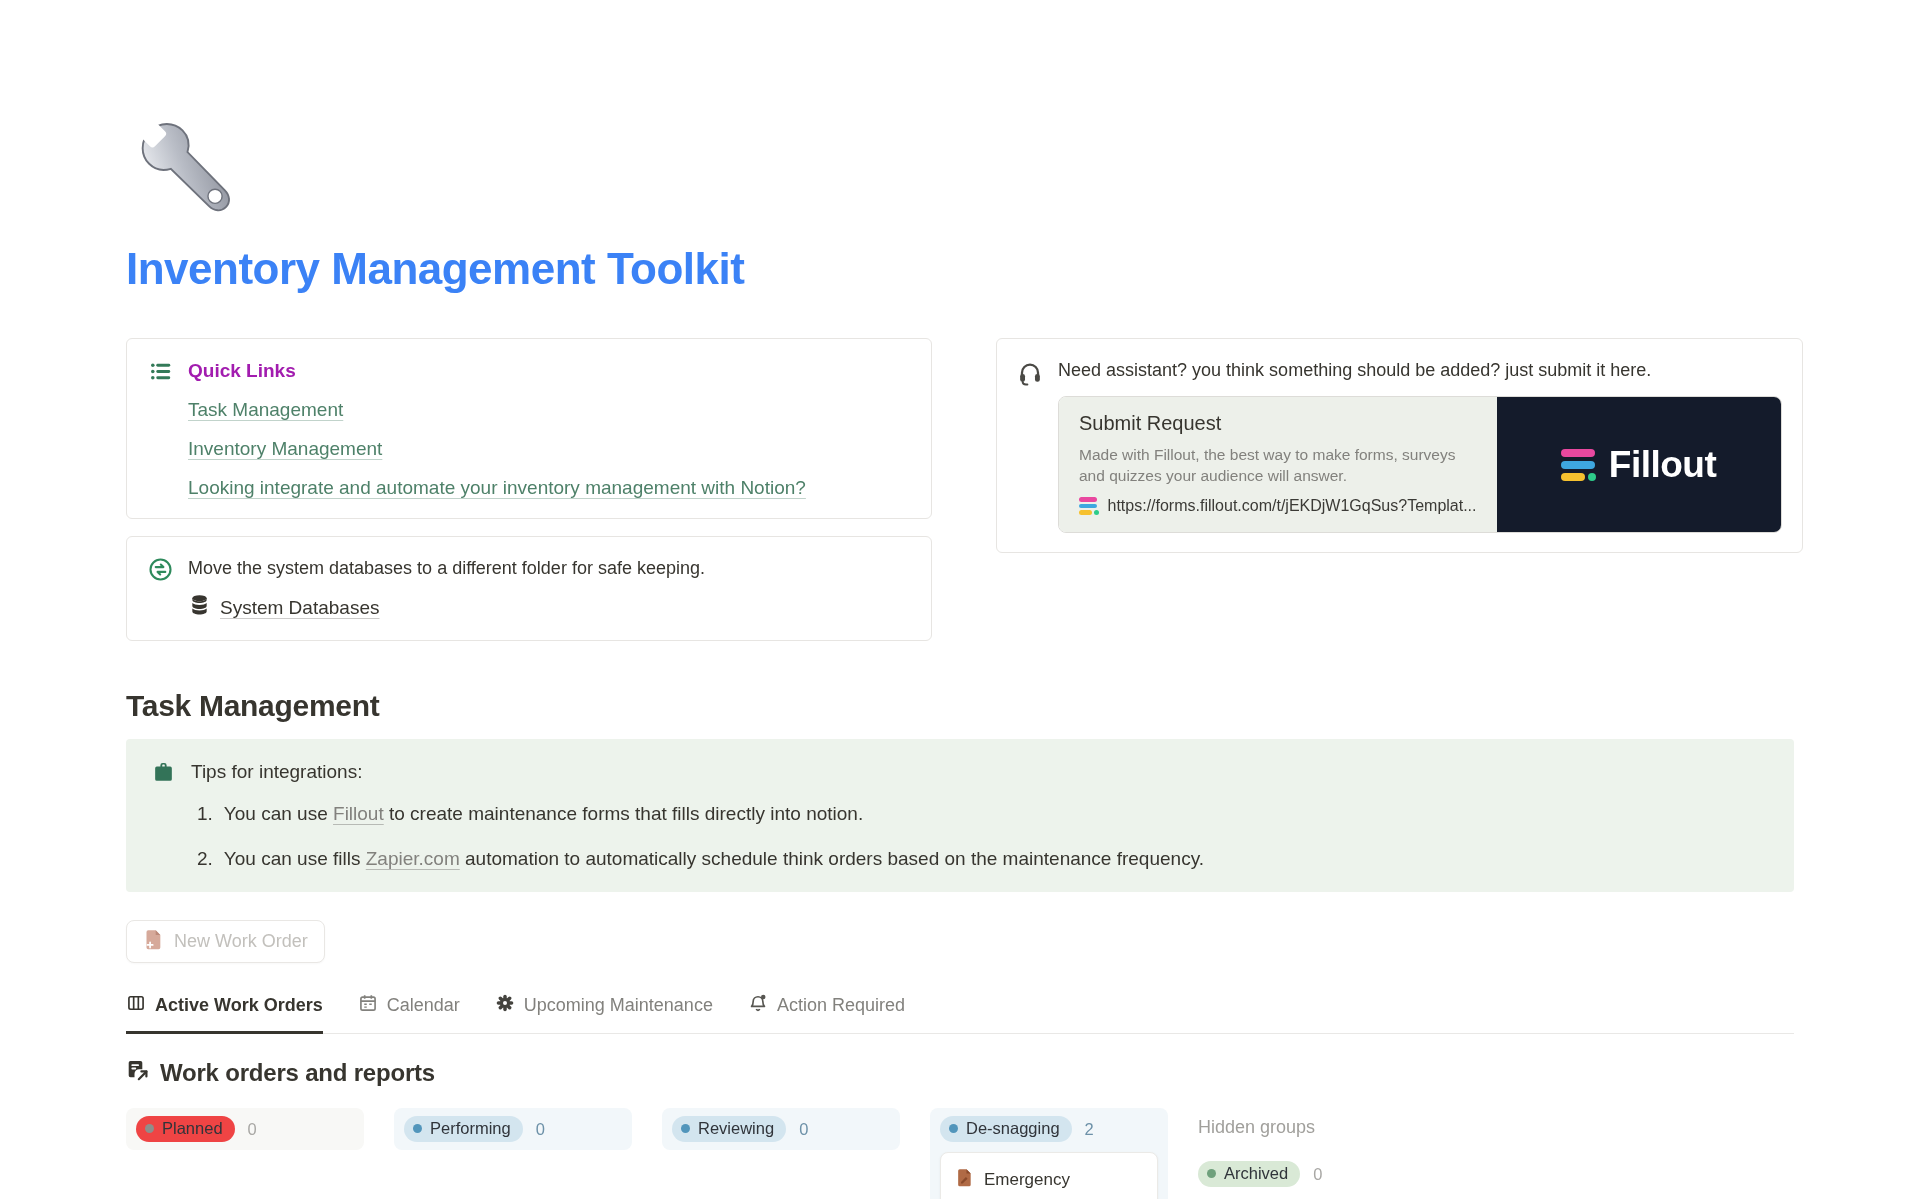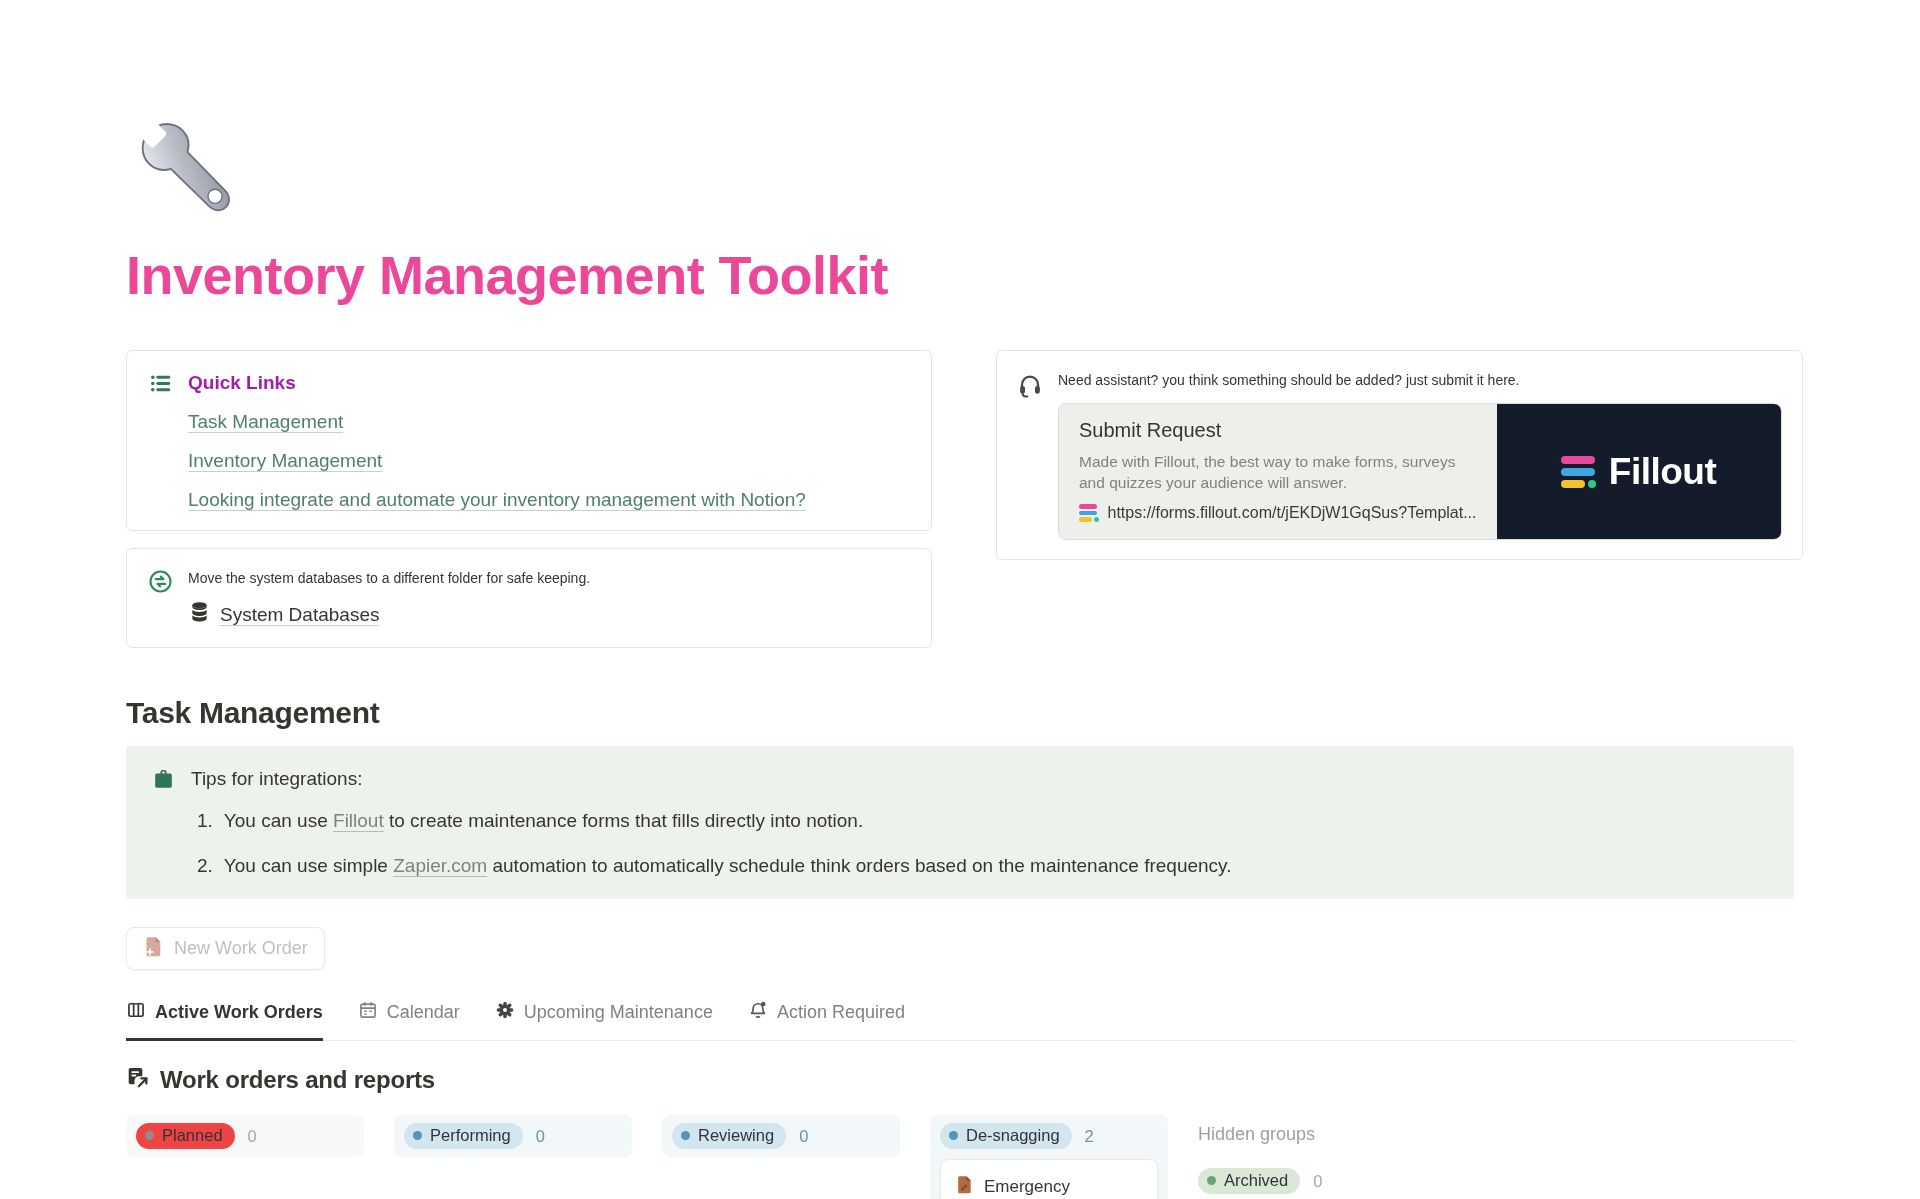--- a/index.html
+++ b/index.html
@@ -1,35 +1,35 @@
 <!DOCTYPE html>
 <html><head>
 <meta charset="utf-8">
 <style>
   * { margin:0; padding:0; box-sizing:border-box; }
   html,body { width:1920px; height:1199px; overflow:hidden; background:#fff; }
   body { font-family:"Liberation Sans", sans-serif; color:#37352f; }
   .page { padding:112px 126px 0 126px; }
 
   .page-icon { width:118px; height:118px; margin-bottom:14px; }
-  h1 { font-size:54px; font-weight:700; letter-spacing:-.5px; margin-top:14px; color:#ec4899; }
+  h1 { font-size:44px; font-weight:700; letter-spacing:-.5px; margin-top:14px; color:#3b82f6; }
 
   .cols { display:flex; gap:64px; margin-top:44px; align-items:flex-start; }
   .col-left { width:806px; flex:none; }
   .col-right { flex:1; }
 
   .box { background:#fff; border:1px solid #e7e5e2; border-radius:6px; padding:19px 20px; display:flex; gap:15px; }
   .box + .box { margin-top:17px; }
   .ico { flex:none; width:26px; display:flex; justify-content:center; padding-top:1px; }
   .box .content { flex:1; min-width:0; }
 
   .ql-title { font-size:19px; font-weight:700; color:#a21caf; padding-top:2px; }
   .glink { display:table; font-size:19px; color:#4e8169; text-decoration:underline; text-decoration-color:rgba(78,129,105,.35); text-underline-offset:4px; margin-top:17px; cursor:pointer; }
 
-  .callout-text { font-size:14px; padding-top:2px; }
+  .callout-text { font-size:18px; padding-top:2px; }
   .dbrow { display:flex; align-items:center; gap:10px; margin-top:15px; margin-left:1px; }
   .dblink { font-size:19px; color:#37352f; text-decoration:underline; text-decoration-color:rgba(55,53,47,.25); text-underline-offset:4px; cursor:pointer; }
 
   .embed { margin-top:15px; border:1px solid #dddcd8; border-radius:8px; overflow:hidden; display:flex; height:137px; cursor:pointer; }
   .embed-left { flex:1; background:#edf0ea; padding:15px 20px; }
   .embed-title { font-size:20px; color:#37352f; }
   .embed-desc { margin-top:9px; font-size:15.5px; line-height:1.38; color:#82817d; max-width:440px; }
   .embed-url { margin-top:10px; display:flex; align-items:center; gap:9px; font-size:16px; color:#3b3a36; white-space:nowrap; }
   .embed-right { width:284px; flex:none; background:#141b2b; display:flex; align-items:center; justify-content:center; gap:13px; }
 
@@ -224,21 +224,21 @@
     </span>
     <div class="content">
       <div class="tips-title">Tips for integrations:</div>
       <div class="tip-list">
         <div class="tip-item">
           <span class="tip-num">1.</span>
           <span><span>You can use </span><a class="tip-link">Fillout</a><span> to create maintenance forms that fills directly into notion.</span></span>
         </div>
         <div class="tip-item">
           <span class="tip-num">2.</span>
-          <span><span>You can use simple </span><a class="tip-link">Zapier.com</a><span> automation to automatically schedule think orders based on the maintenance frequency.</span></span>
+          <span><span>You can use fills </span><a class="tip-link">Zapier.com</a><span> automation to automatically schedule think orders based on the maintenance frequency.</span></span>
         </div>
       </div>
     </div>
   </div>
 
   
   <button class="new-btn">
     <span>
       <svg width="21" height="23" viewBox="0 0 24 26">
         <path d="M6 2.5h8.5l5.3 5.3V22a2 2 0 0 1-2 2H6a2 2 0 0 1-2-2V4.5a2 2 0 0 1 2-2z" fill="#d6a99a"></path>

